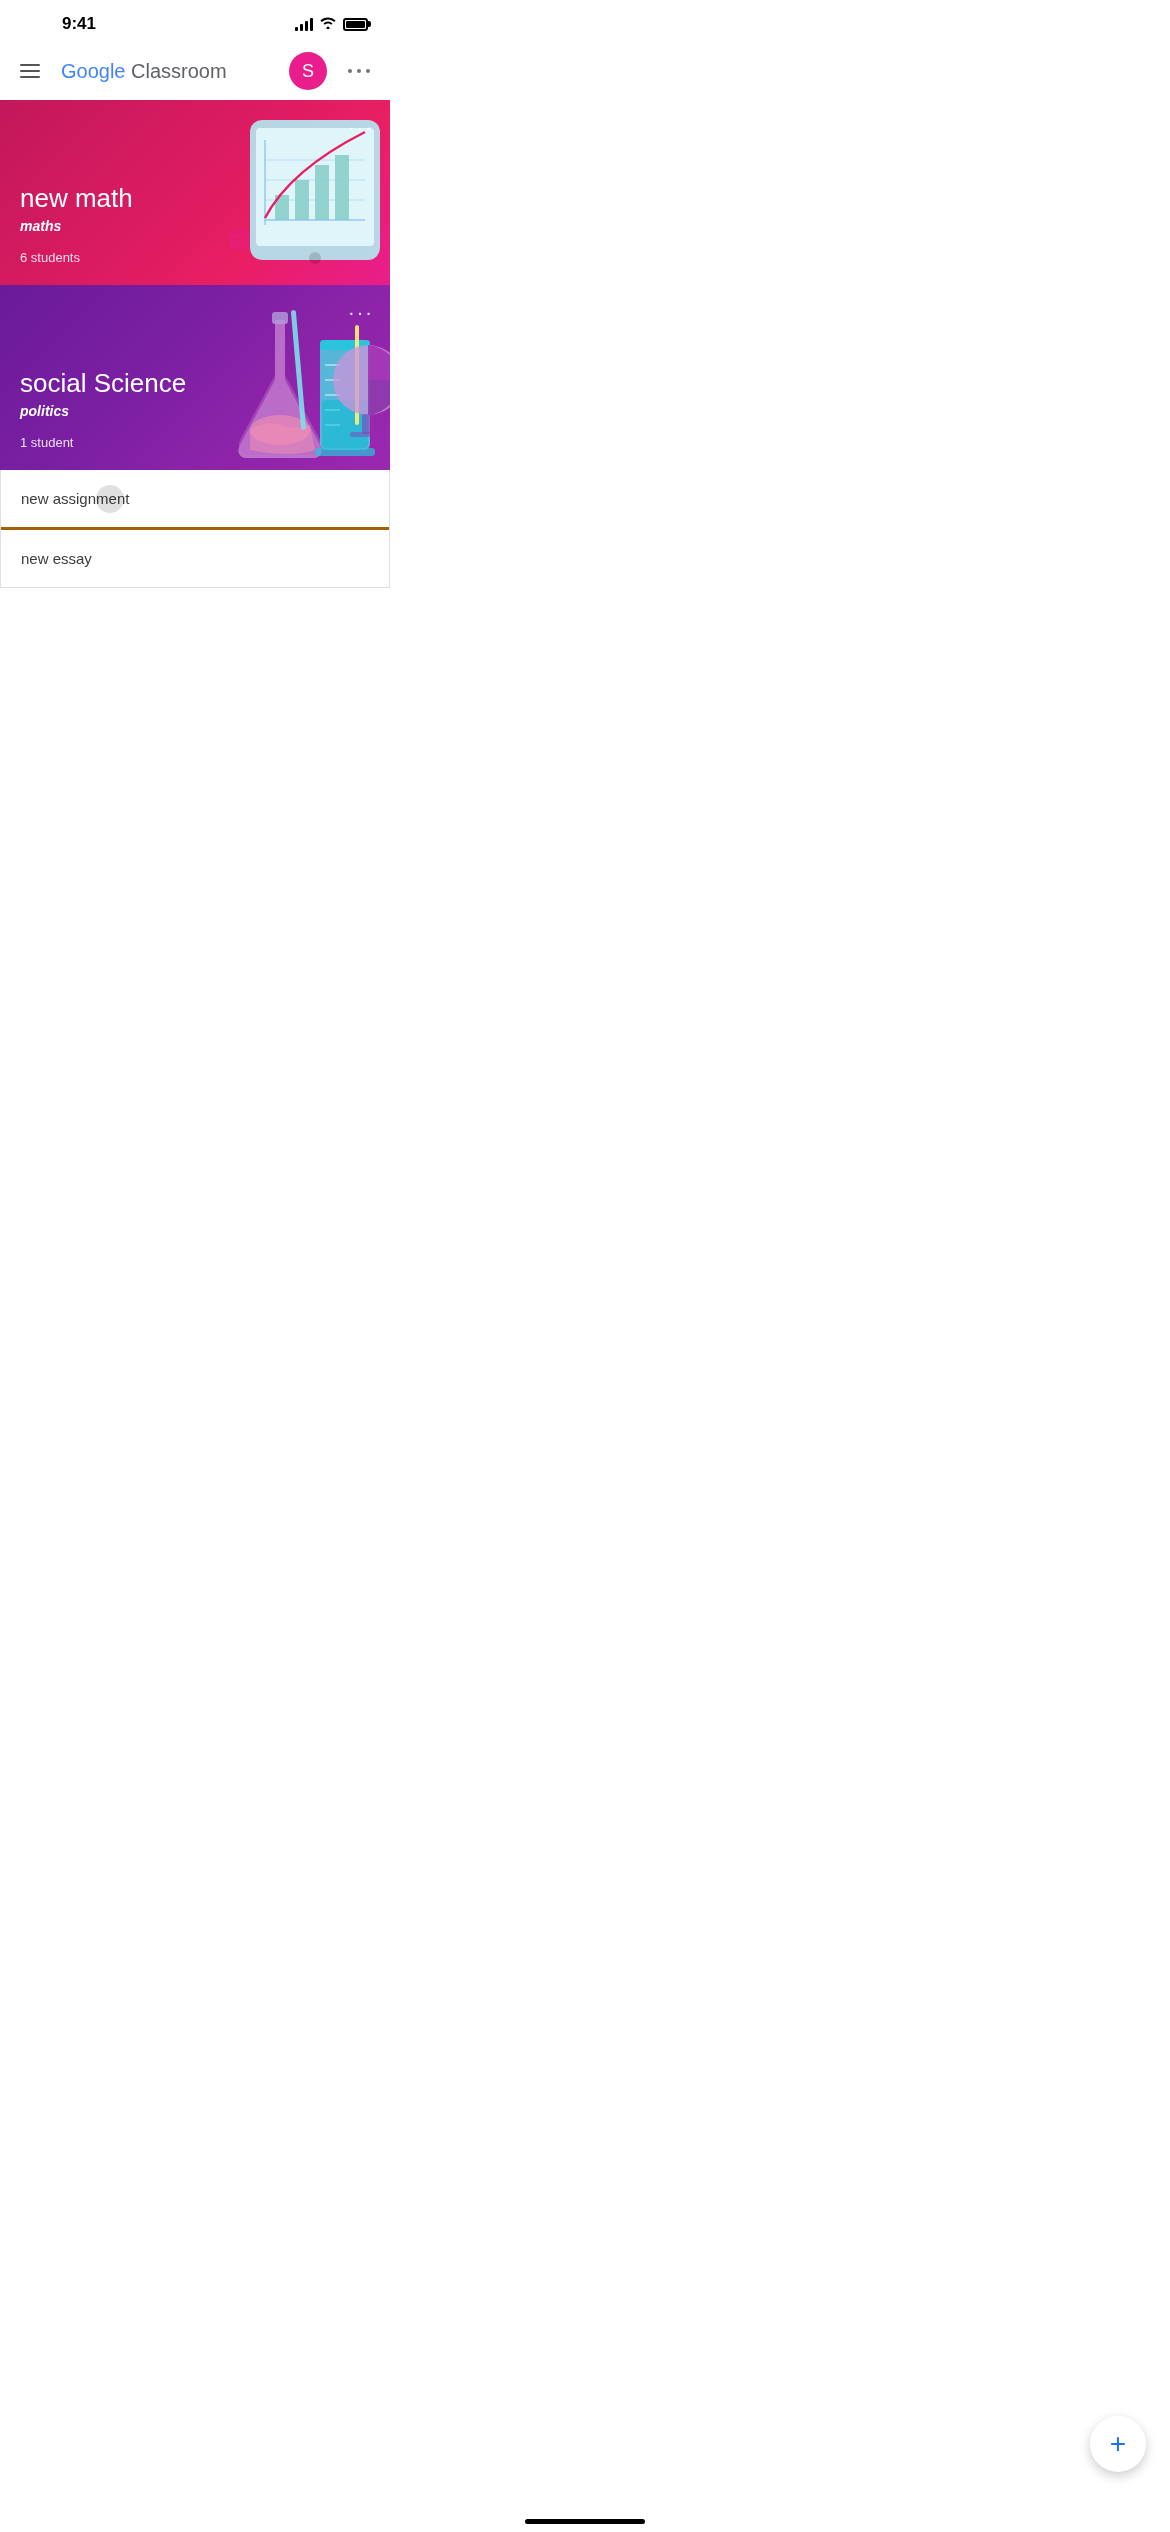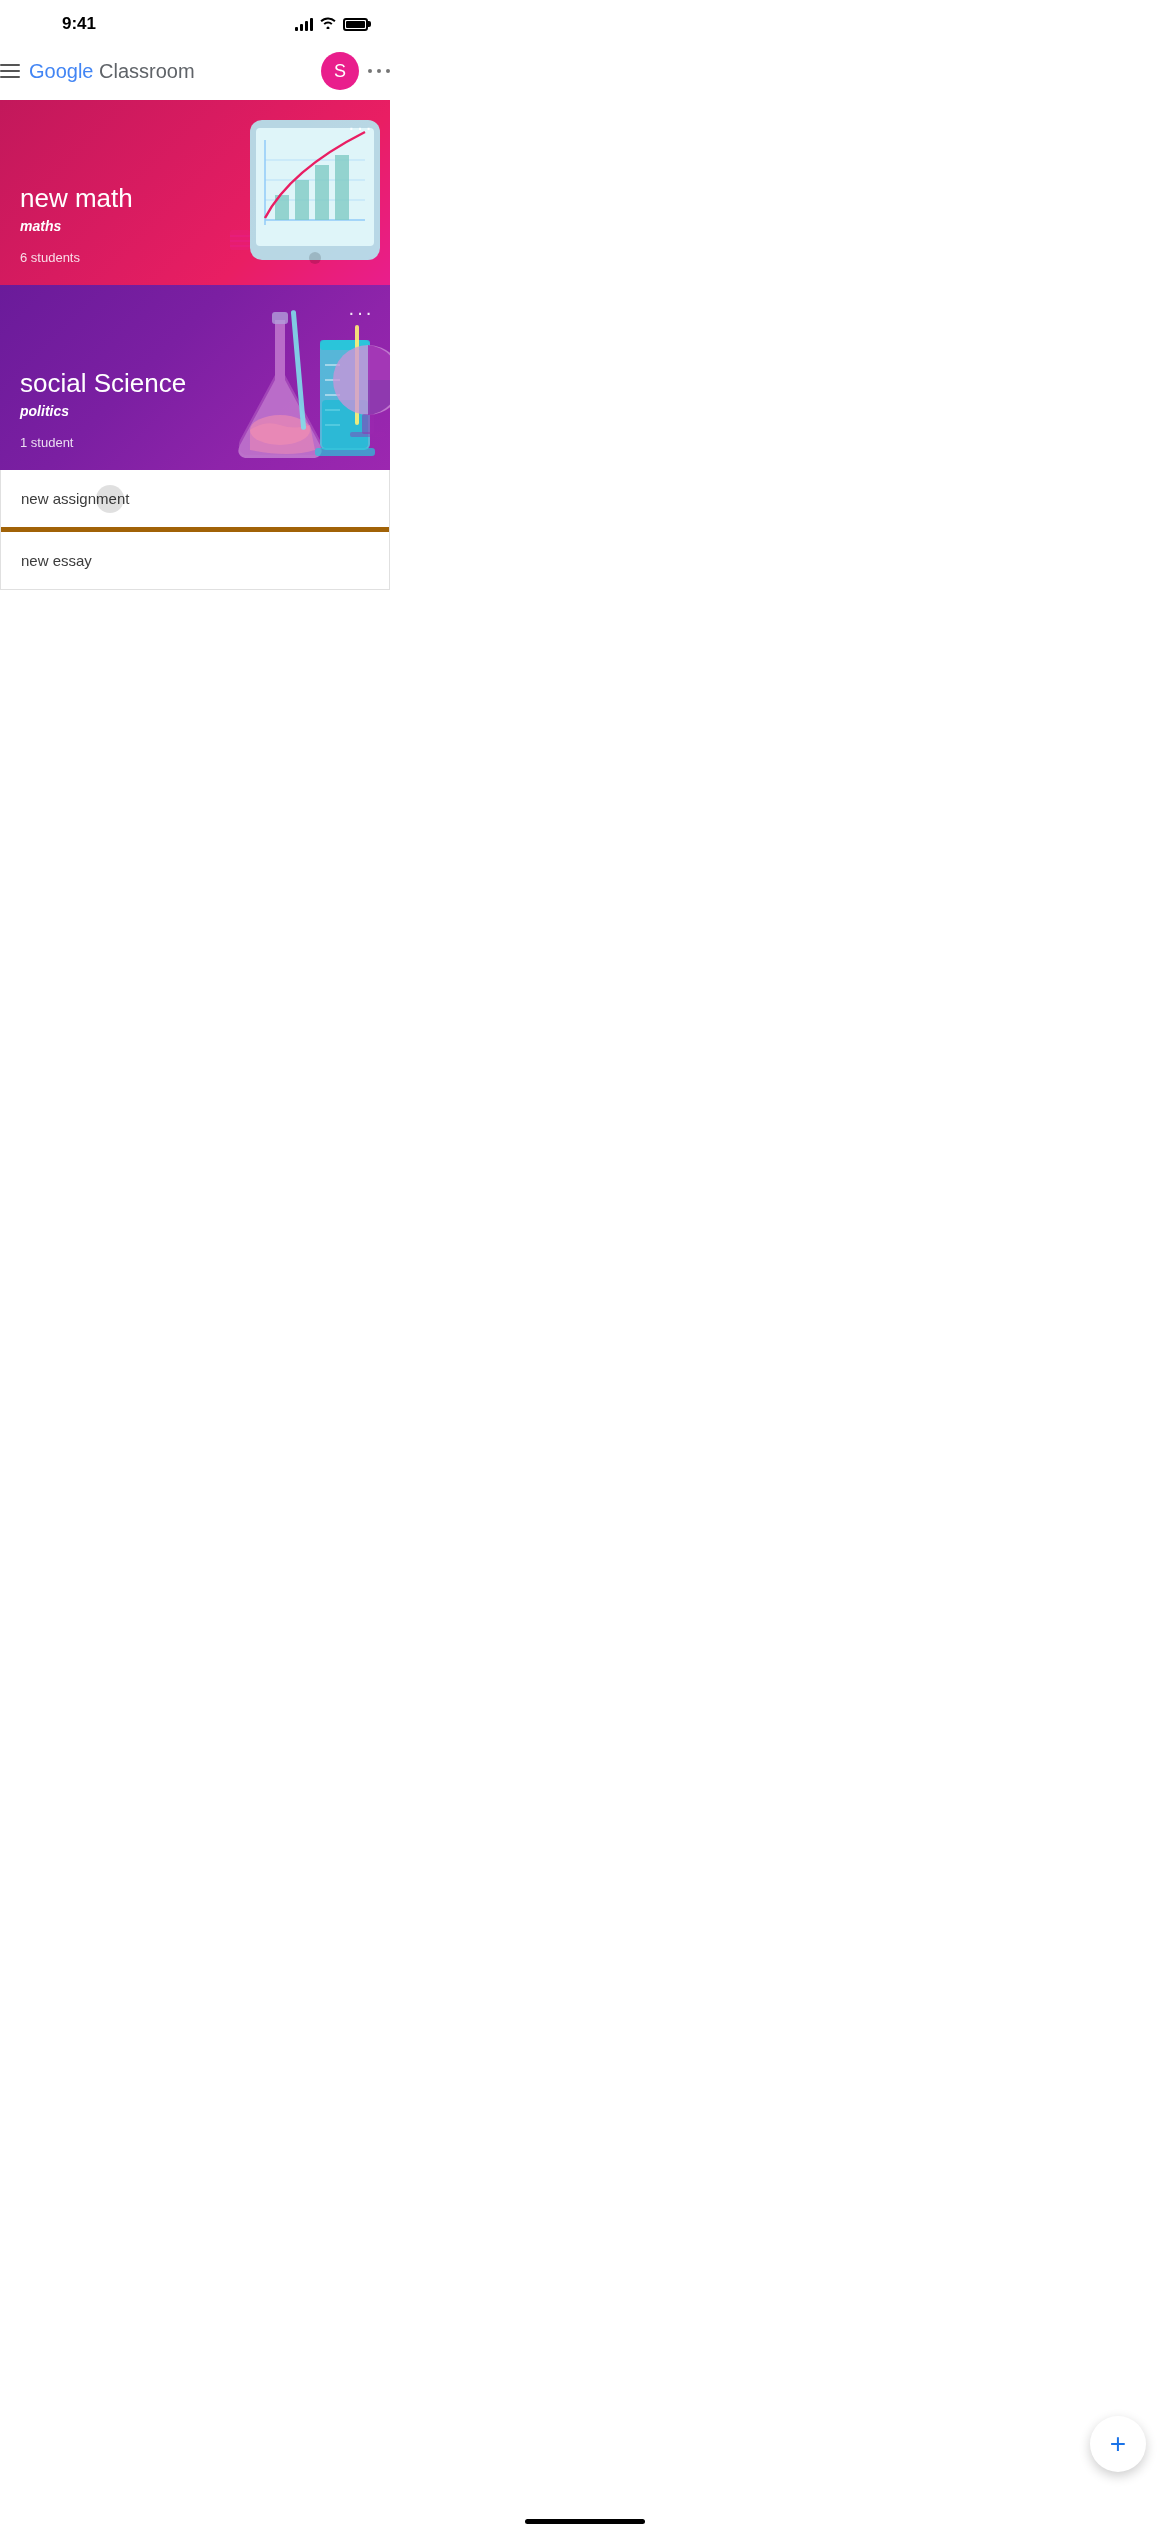--- a/index.html
+++ b/index.html
@@ -75,23 +75,23 @@
       background: #000;
       height: 100%;
       width: 100%;
       border-radius: 1px;
     }
 
     
     .header {
       display: flex;
       align-items: center;
-      padding: 10px 0;
+      padding: 10px 20px;
       background: #fff;
-      gap: 9px;
+      gap: 21px;
     }
     .hamburger-icon {
       display: flex;
       flex-direction: column;
       gap: 4px;
       cursor: pointer;
     }
     .hamburger-icon span {
       display: block;
       width: 20px;
@@ -203,21 +203,21 @@
     .assignments-list {
       background: #fff;
       border: 1px solid #e0e0e0;
       border-top: none;
     }
 
     .assignment-item {
       display: flex;
       align-items: center;
       padding: 20px 20px;
-      border-bottom: 5px solid #a16207;
+      border-bottom: 3px solid #a16207;
       cursor: pointer;
       position: relative;
     }
 
     .assignment-item:last-child {
       border-bottom: none;
     }
 
     .assignment-label {
       font-size: 15px;

